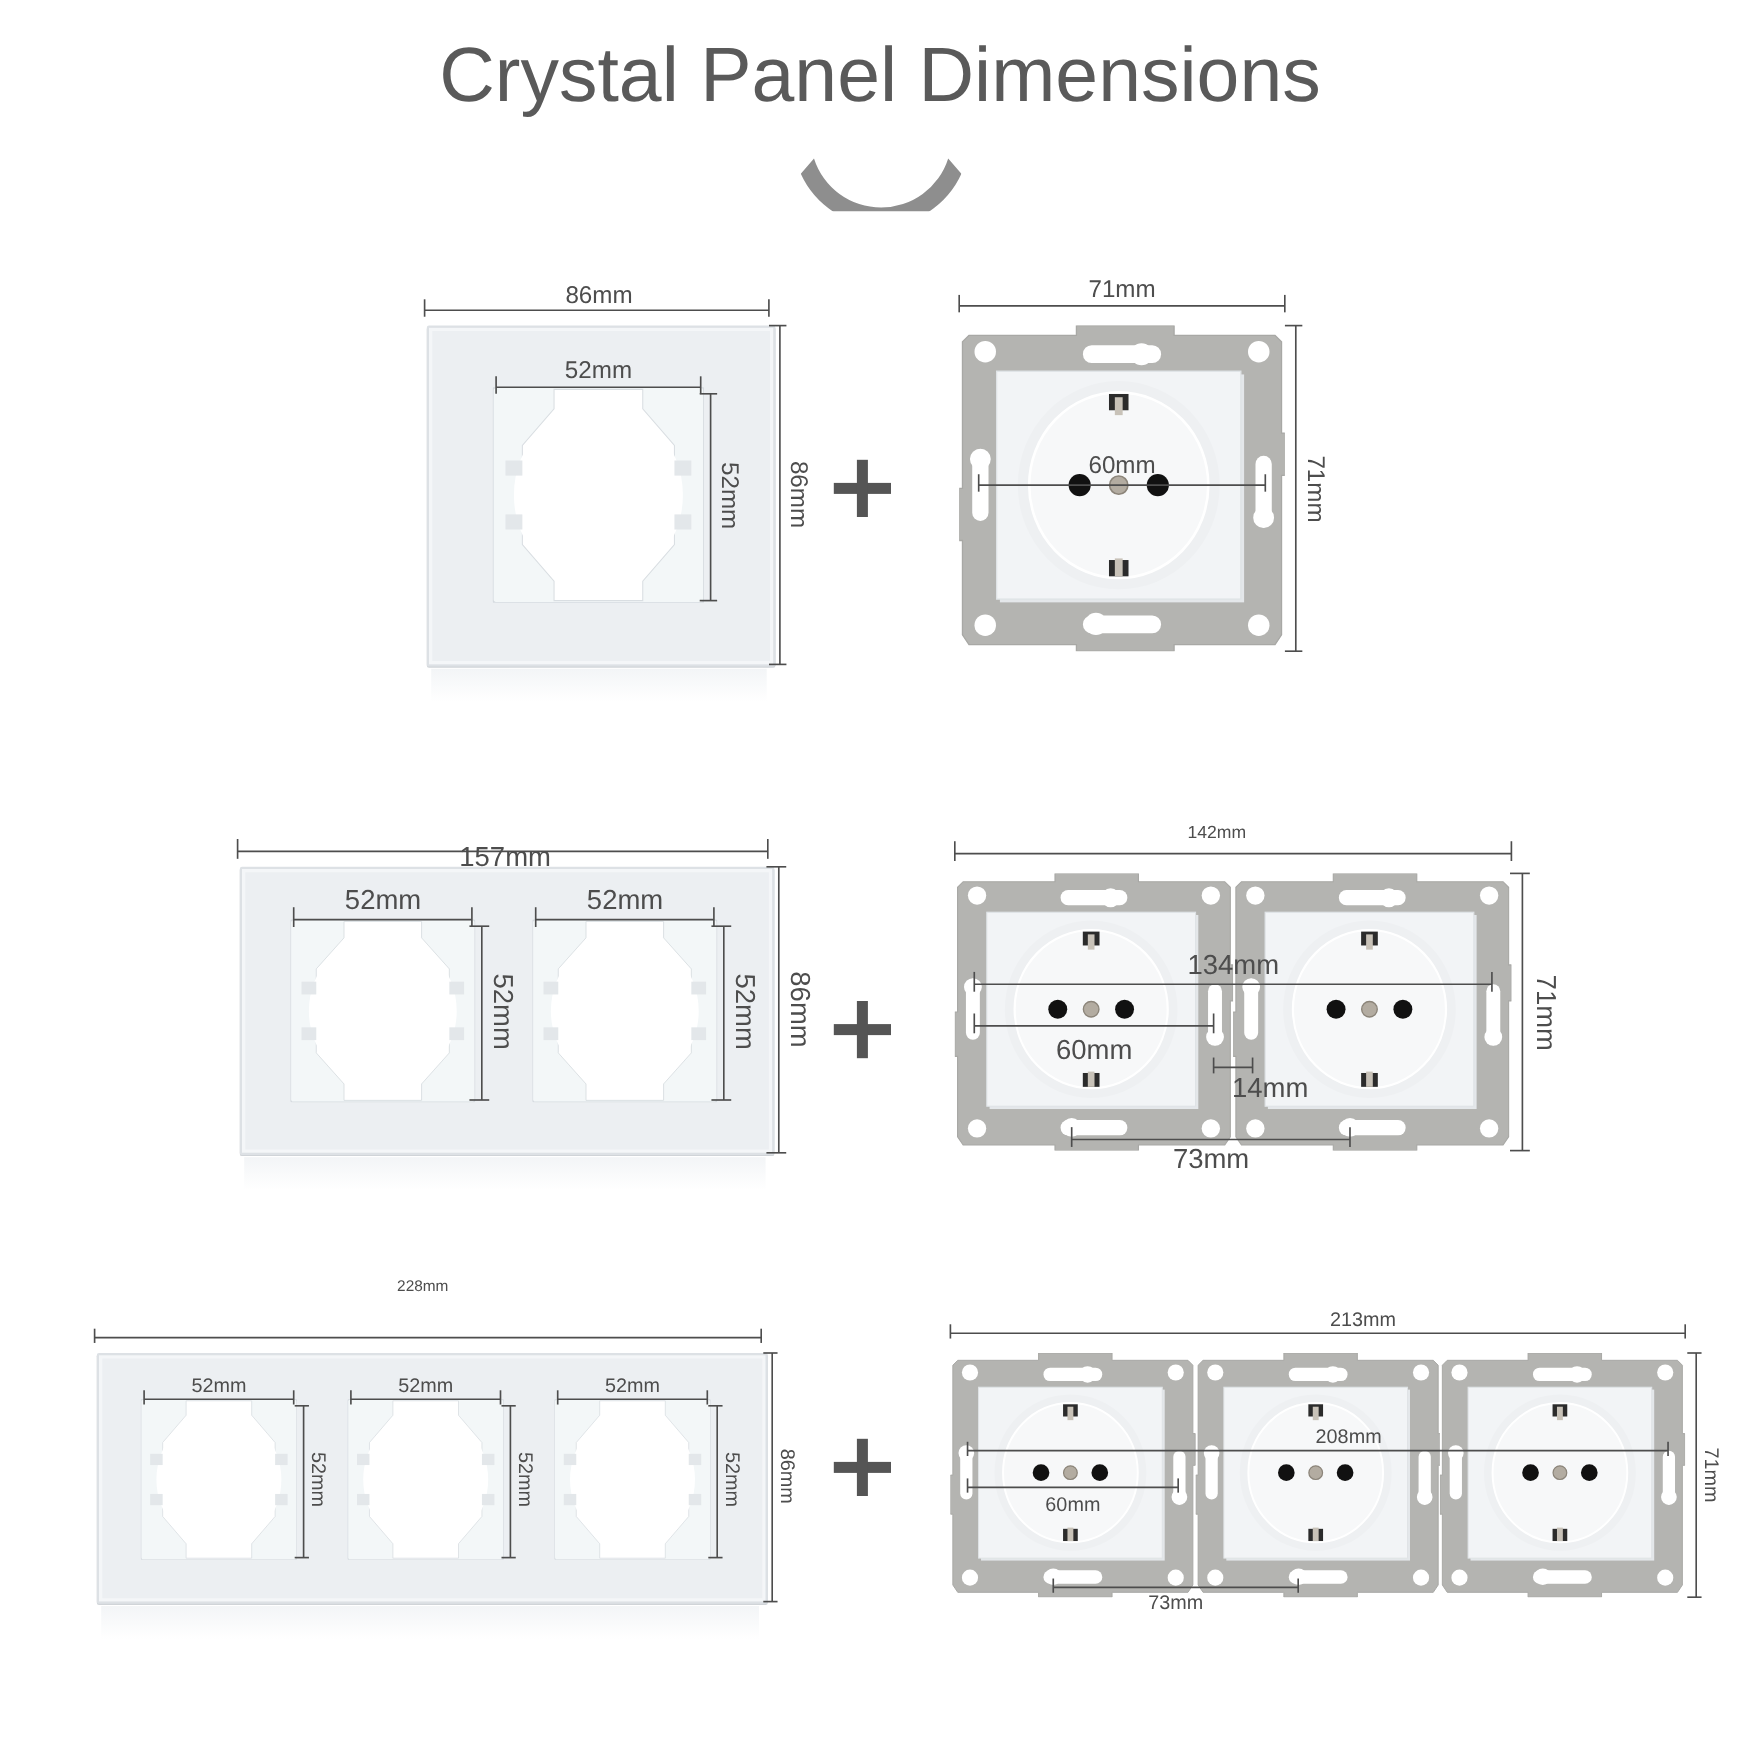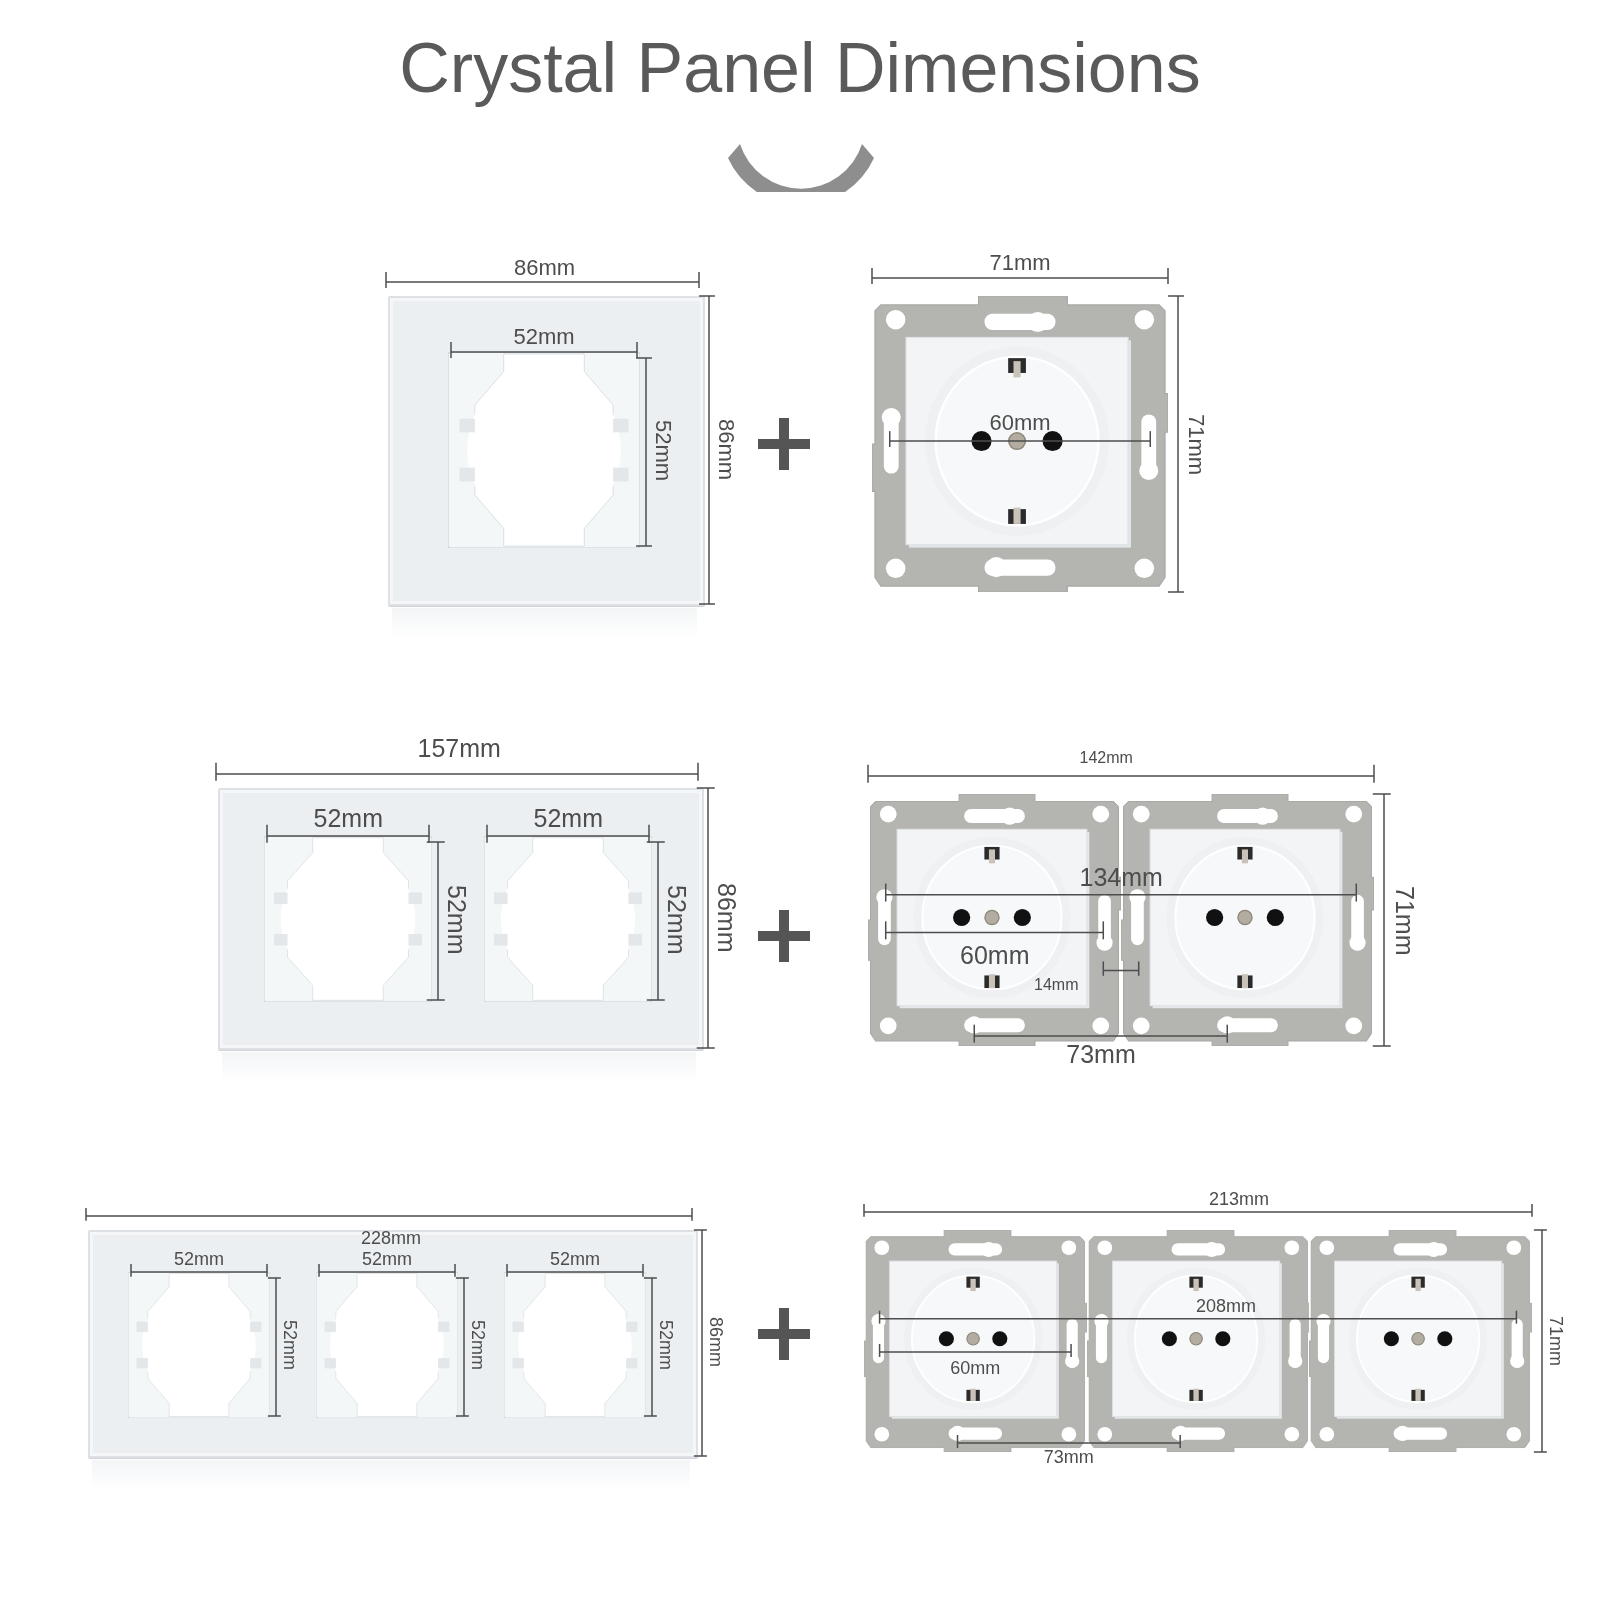--- a/index.html
+++ b/index.html
@@ -82,21 +82,21 @@
       <rect x="0" y="0" width="100" height="100" rx="1.5" fill="#f3f7f8" stroke="#d6dbe0" stroke-width="0.8"></rect>
       <path d="M29 1 H71 V10 L86 27 V73 L71 90 V99 H29 V90 L14 73 V27 L29 10 Z" fill="#ffffff" stroke="#d9dee2" stroke-width="0.5"></path>
       <ellipse cx="50" cy="50" rx="40" ry="42" fill="#ffffff"></ellipse>
       <rect x="6" y="34" width="8" height="7" fill="#e3e7ea"></rect>
       <rect x="86" y="34" width="8" height="7" fill="#e3e7ea"></rect>
       <rect x="6" y="59" width="8" height="7" fill="#e3e7ea"></rect>
       <rect x="86" y="59" width="8" height="7" fill="#e3e7ea"></rect>
     </svg>
     <div class="dim-text" style="font-size: 25px; left: 533.5px; top: 806px;">52mm</div>
     <div class="dim-text v" style="font-size: 25px; left: 689.25px; top: 884.5px; transform: rotate(90deg);">52mm</div>
-    <div class="dim-text" style="font-size: 25px; left: 417.5px; top: 736px;">157mm</div>
+    <div class="dim-text" style="font-size: 25px; left: 417.5px; top: 767px;">157mm</div>
     <div class="dim-text v" style="font-size: 25px; left: 739.25px; top: 882.5px; transform: rotate(90deg);">86mm</div>
     <div class="glass" style="left: 88px; top: 1230px; width: 606px; height: 224px;"></div>
     <div class="glass-reflect" style="left: 92px; top: 1460px; width: 598px; height: 30px;"></div>
     <svg class="cutout" width="142" height="146" viewBox="0 0 100 100" preserveAspectRatio="none" style="position: absolute; left: 128px; top: 1272px;">
       <rect x="0" y="0" width="100" height="100" rx="1.5" fill="#f3f7f8" stroke="#d6dbe0" stroke-width="0.8"></rect>
       <path d="M29 1 H71 V10 L86 27 V73 L71 90 V99 H29 V90 L14 73 V27 L29 10 Z" fill="#ffffff" stroke="#d9dee2" stroke-width="0.5"></path>
       <ellipse cx="50" cy="50" rx="40" ry="42" fill="#ffffff"></ellipse>
       <rect x="6" y="34" width="8" height="7" fill="#e3e7ea"></rect>
       <rect x="86" y="34" width="8" height="7" fill="#e3e7ea"></rect>
       <rect x="6" y="59" width="8" height="7" fill="#e3e7ea"></rect>
@@ -119,21 +119,21 @@
       <rect x="0" y="0" width="100" height="100" rx="1.5" fill="#f3f7f8" stroke="#d6dbe0" stroke-width="0.8"></rect>
       <path d="M29 1 H71 V10 L86 27 V73 L71 90 V99 H29 V90 L14 73 V27 L29 10 Z" fill="#ffffff" stroke="#d9dee2" stroke-width="0.5"></path>
       <ellipse cx="50" cy="50" rx="40" ry="42" fill="#ffffff"></ellipse>
       <rect x="6" y="34" width="8" height="7" fill="#e3e7ea"></rect>
       <rect x="86" y="34" width="8" height="7" fill="#e3e7ea"></rect>
       <rect x="6" y="59" width="8" height="7" fill="#e3e7ea"></rect>
       <rect x="86" y="59" width="8" height="7" fill="#e3e7ea"></rect>
     </svg>
     <div class="dim-text" style="font-size: 18px; left: 550px; top: 1250.4px;">52mm</div>
     <div class="dim-text v" style="font-size: 18px; left: 674.5px; top: 1320px; transform: rotate(90deg);">52mm</div>
-    <div class="dim-text" style="font-size: 18px; left: 361px; top: 1229px;">228mm</div>
+    <div class="dim-text" style="font-size: 14px; left: 361px; top: 1162px;">228mm</div>
     <div class="dim-text v" style="font-size: 18px; left: 724.5px; top: 1317px; transform: rotate(90deg);">86mm</div>
     <div class="module" style="left: 872px; top: 296px; width: 296px; height: 296px;">
       <svg viewBox="0 0 100 100" width="296" height="296" preserveAspectRatio="none" style="position:absolute;left:0;top:0">
     <path d="M3 3 H36 V0 H66 V3 H97 L99 5 V33 H100 V46 H99 V95 L97 98 H66 V100 H36 V98 H3 L1 95 V66 H0 V50 H1 V5 Z" fill="#b4b4b1" stroke="#a8a8a5" stroke-width="0.4"></path>
     <circle cx="8" cy="8" r="3.3" fill="#fff"></circle>
         <circle cx="92" cy="8" r="3.3" fill="#fff"></circle>
     <circle cx="8" cy="92" r="3.3" fill="#fff"></circle>
         <circle cx="92" cy="92" r="3.3" fill="#fff"></circle>
     <rect x="38" y="6" width="24" height="5.5" rx="2.7" fill="#fff"></rect>
         <circle cx="56" cy="8.8" r="3.4" fill="#fff"></circle>
@@ -212,21 +212,21 @@
         <rect x="47.8" y="71.5" width="2.4" height="5.5" fill="#c8c2b8"></rect>
     <circle cx="37" cy="49" r="3.4" fill="#111"></circle>
         <circle cx="61" cy="49" r="3.4" fill="#111"></circle>
     <circle cx="49" cy="49" r="2.8" fill="#b3aca1" stroke="#8c857a" stroke-width="0.5"></circle>
   </svg>
     </div>
     <div class="dim-text" style="font-size: 16px; left: 1079.5px; top: 750px;">142mm</div>
     <div class="dim-text v" style="font-size: 25px; left: 1416.5px; top: 885.5px; transform: rotate(90deg);">71mm</div>
     <div class="dim-text" style="font-size: 25px; left: 1079.5px; top: 864.8px;">134mm</div>
     <div class="dim-text" style="font-size: 25px; left: 960px; top: 942.6px;">60mm</div>
-    <div class="dim-text" style="font-size: 16px; left: 1034px; top: 976.65px;">14mm</div>
+    <div class="dim-text" style="font-size: 25px; left: 1120px; top: 976.65px;">14mm</div>
     <div class="dim-text" style="font-size: 25px; left: 1066.26px; top: 1042.17px;">73mm</div>
     <div class="module" style="left: 864px; top: 1230px; width: 222.667px; height: 222px;">
       <svg viewBox="0 0 100 100" width="222.66666666666666" height="222" preserveAspectRatio="none" style="position:absolute;left:0;top:0">
     <path d="M3 3 H36 V0 H66 V3 H97 L99 5 V33 H100 V46 H99 V95 L97 98 H66 V100 H36 V98 H3 L1 95 V66 H0 V50 H1 V5 Z" fill="#b4b4b1" stroke="#a8a8a5" stroke-width="0.4"></path>
     <circle cx="8" cy="8" r="3.3" fill="#fff"></circle>
         <circle cx="92" cy="8" r="3.3" fill="#fff"></circle>
     <circle cx="8" cy="92" r="3.3" fill="#fff"></circle>
         <circle cx="92" cy="92" r="3.3" fill="#fff"></circle>
     <rect x="38" y="6" width="24" height="5.5" rx="2.7" fill="#fff"></rect>
         <circle cx="56" cy="8.8" r="3.4" fill="#fff"></circle>

